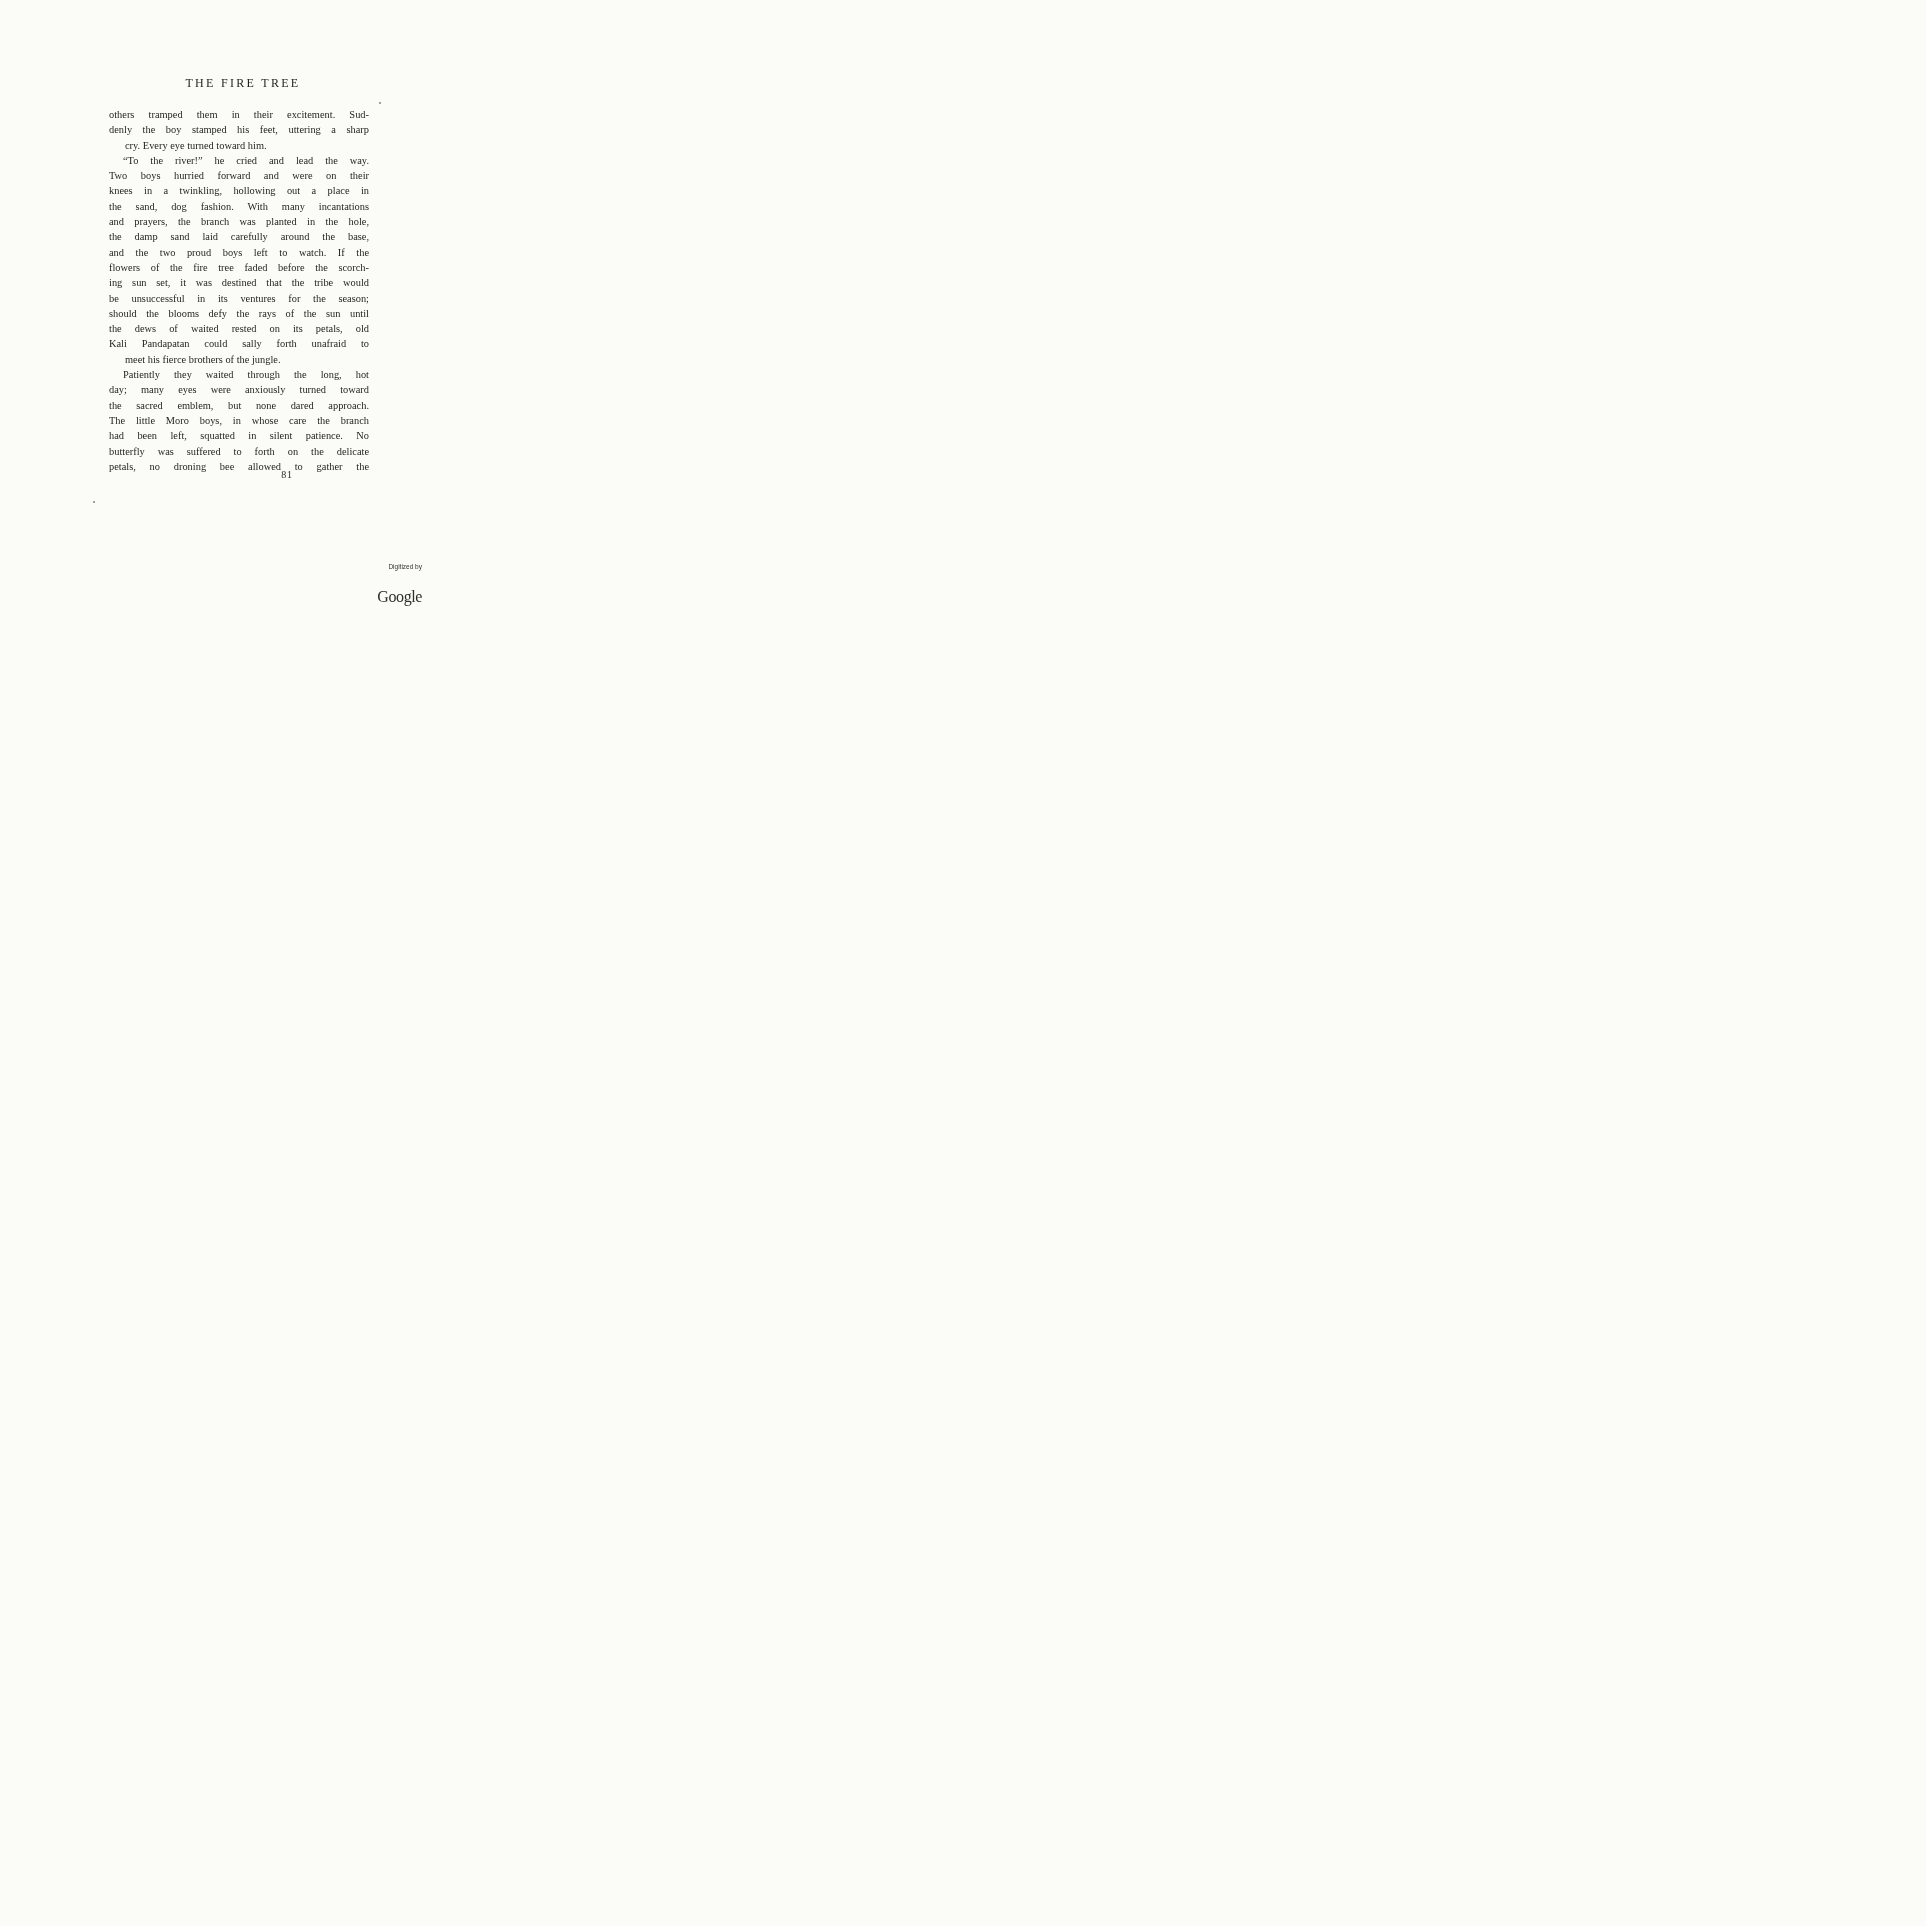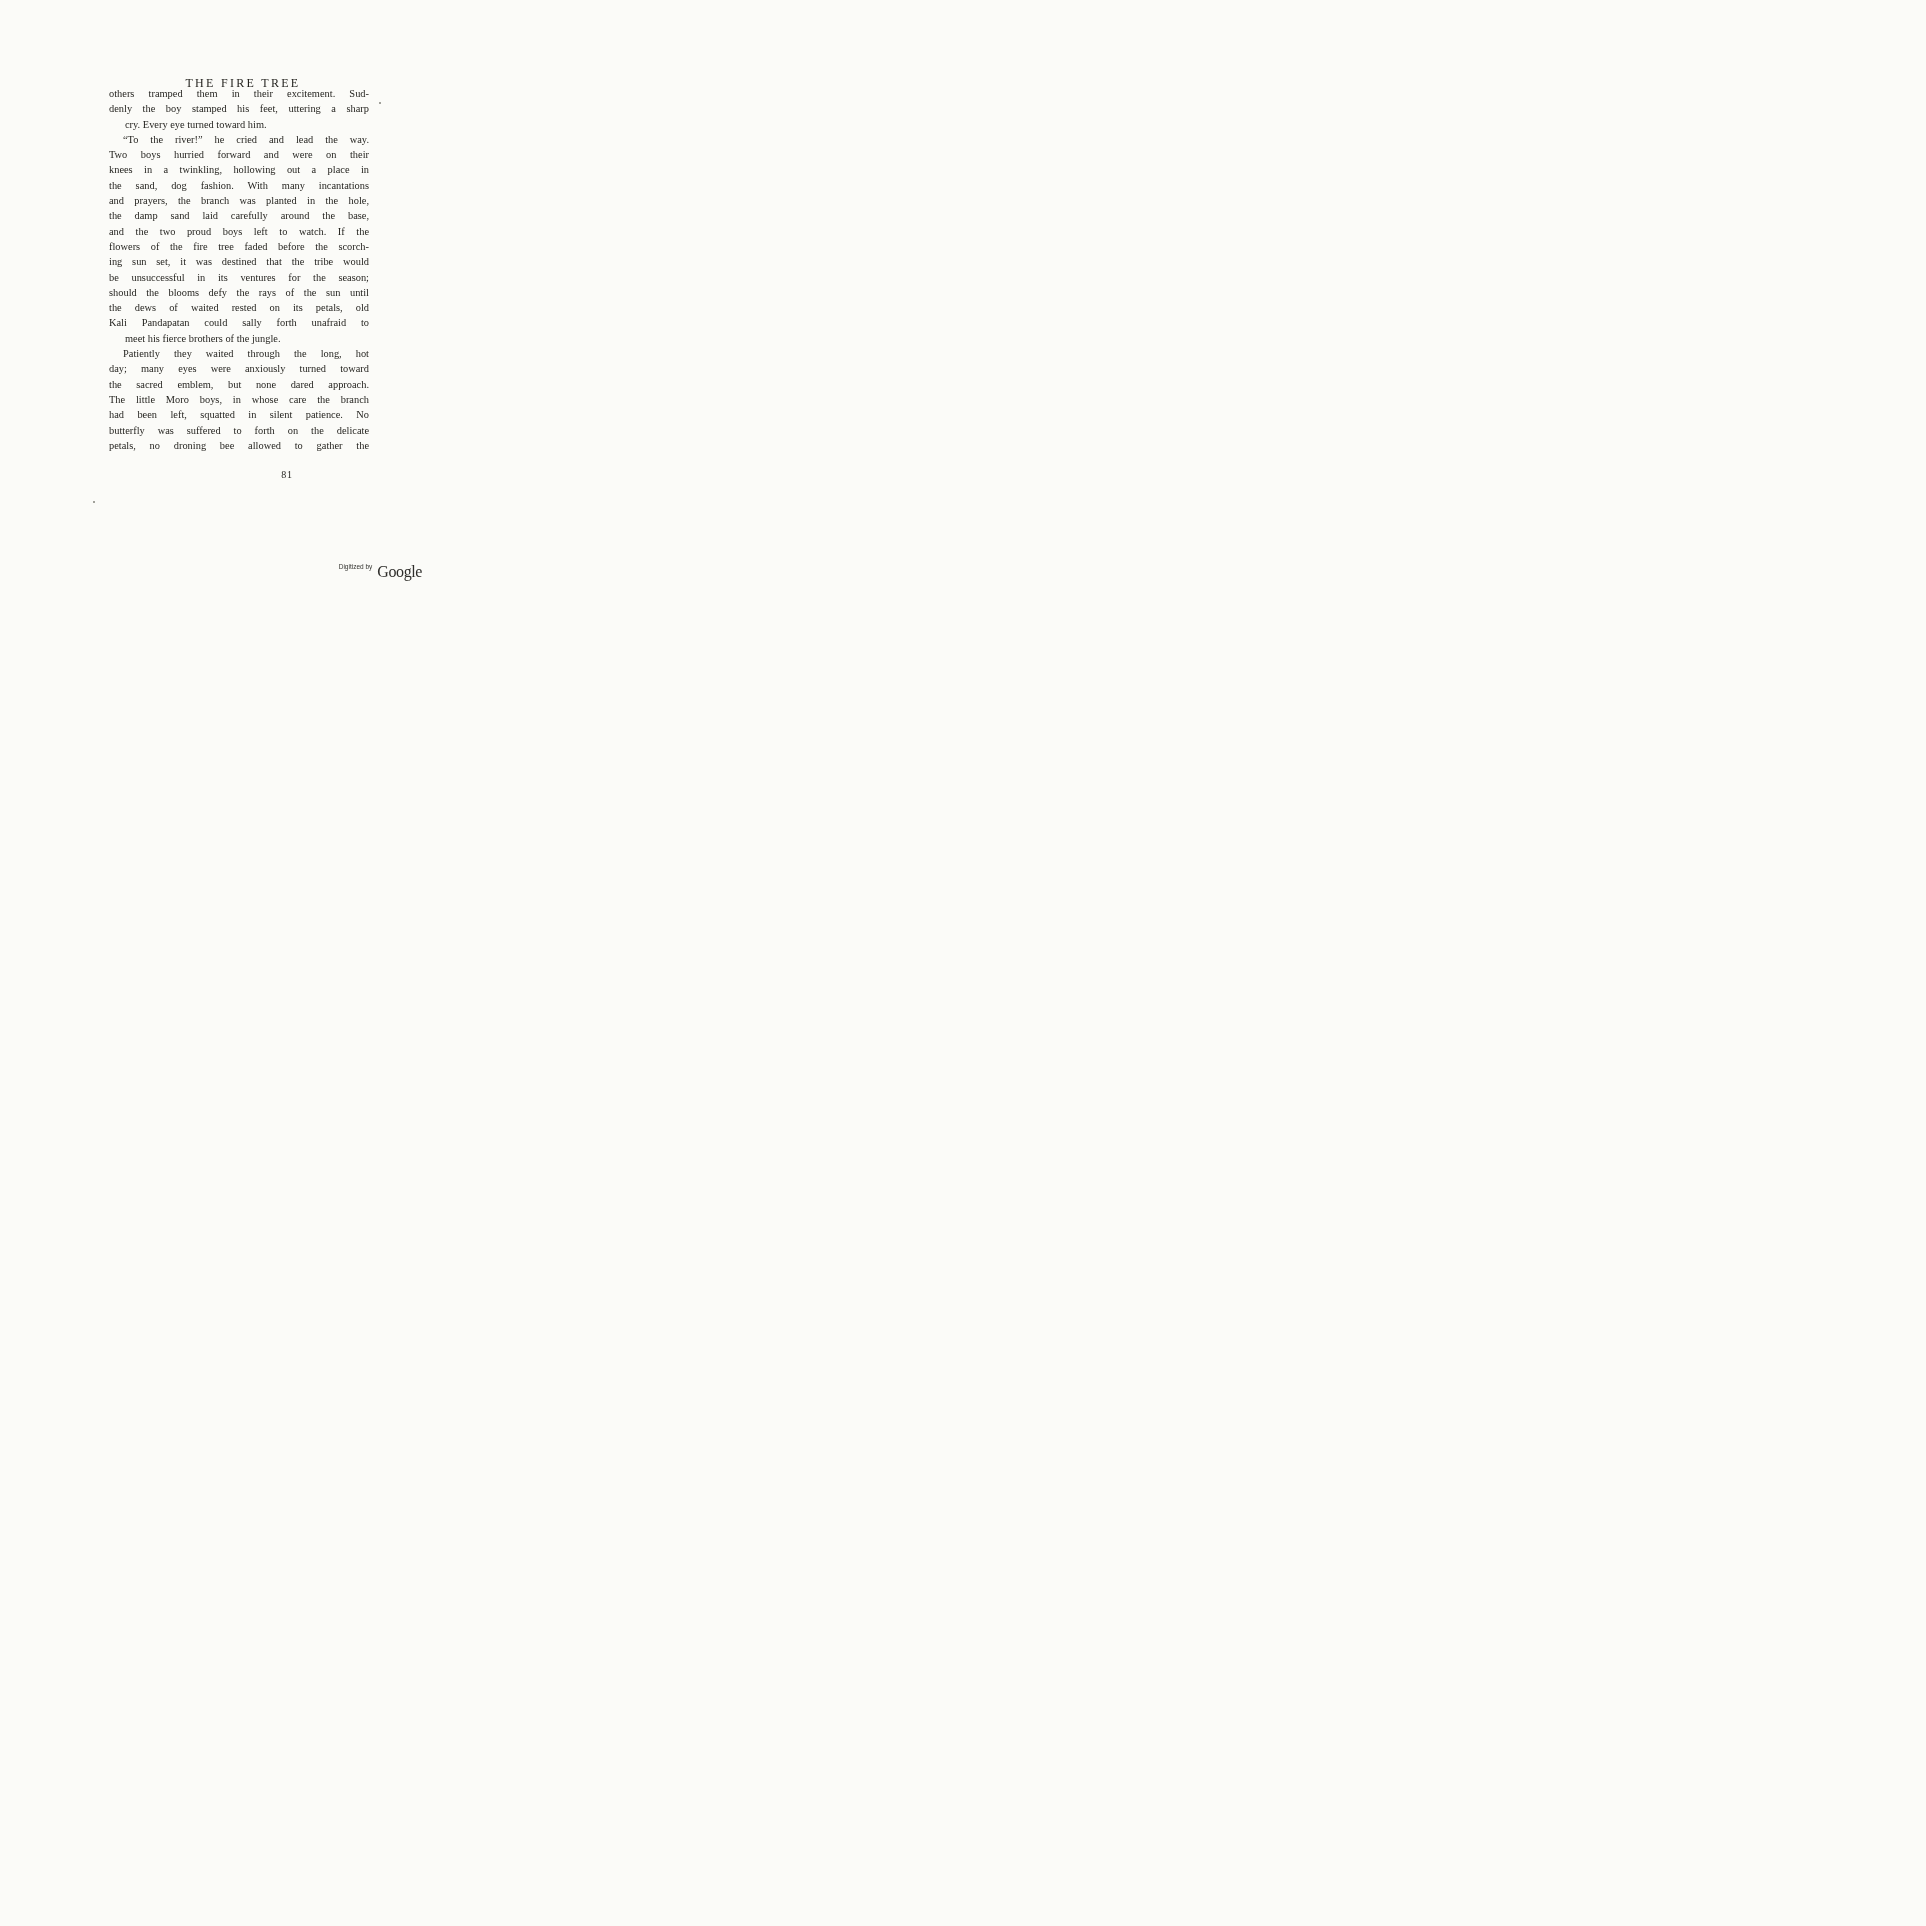--- a/index.html
+++ b/index.html
@@ -18,21 +18,21 @@
     left: 4px;
     width: 100%;
     text-align: center;
     font-size: 12px;
     letter-spacing: 2.3px;
     font-weight: 400;
   }
   .text-block {
     position: absolute;
     left: 109px;
-    top: 86px;
+    top: 107px;
     width: 260px;
     font-size: 10.4px;
   }
   .line {
     line-height: 15.3px;
     text-align: justify;
     text-align-last: justify;
     white-space: normal;
   }
   .line.last { text-align-last: left; margin-left: 16px; }
@@ -45,23 +45,24 @@
     text-align: center;
     font-size: 10px;
     letter-spacing: 0.8px;
     padding-left: 48px;
   }
   .footer {
     position: absolute;
     top: 563px;
     right: 56px;
     display: flex;
-    align-items: flex-start;
-    gap: 5px;
+    align-items: flex-end;
+    gap: 18px;
     color: #3f3e3a;
+    flex-direction: column;
   }
   .footer .label {
     font-family: "Liberation Sans", "DejaVu Sans", sans-serif;
     font-size: 6.5px;
     color: #343430;
   }
   .footer .brand {
     font-family: "Liberation Serif", "DejaVu Serif", serif;
     font-size: 16px;
     letter-spacing: -0.4px;

